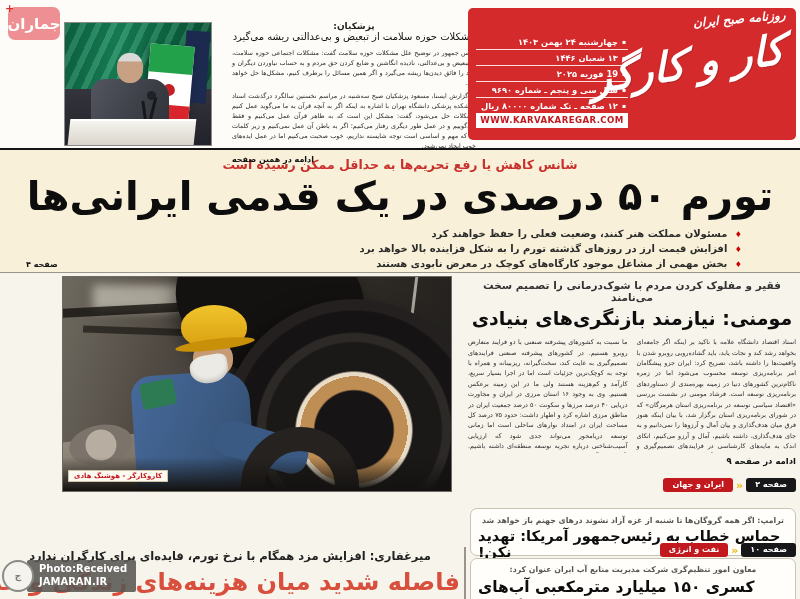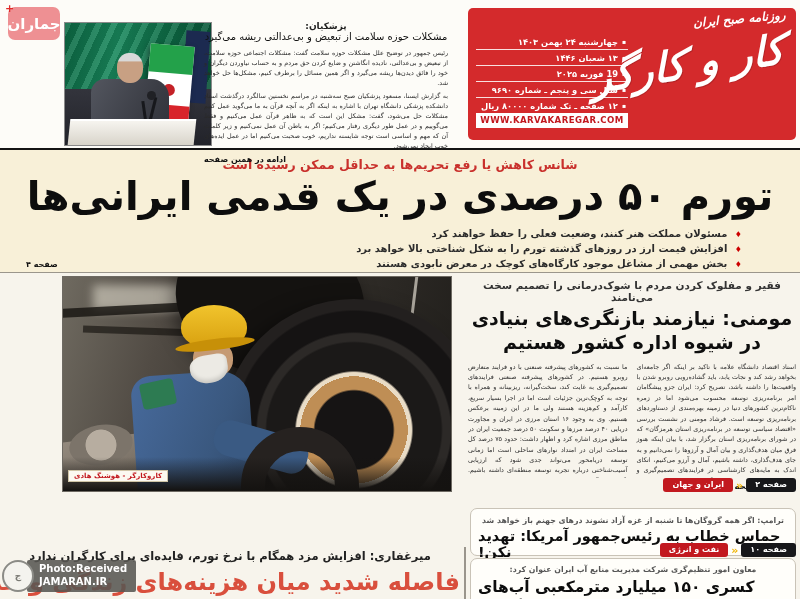--- a/index.html
+++ b/index.html
@@ -35,21 +35,21 @@
   .p-head{ position:absolute; left:52px; top:30px; width:26px; height:30px; border-radius:46%;
     background:linear-gradient(#d9d9d9 0 26%, #c8a083 30%);}
   .p-body{ position:absolute; left:26px; top:56px; width:78px; height:70px; border-radius:14px 18px 0 0;
     background:linear-gradient(120deg,#53565f,#3b3d45 60%,#2e3037);}
   .p-podium{ position:absolute; left:4px; bottom:0; width:126px; height:26px;
     background:linear-gradient(#f6f4ef,#d8d4ca); transform:skewX(-6deg); border-top:2px solid #fff;}
   .p-mic1{ position:absolute; left:86px; top:74px; width:3px; height:28px; background:#17181c; transform:rotate(14deg);}
   .p-mic2{ position:absolute; left:78px; top:78px; width:3px; height:24px; background:#17181c; transform:rotate(-8deg);}
   .p-michead{ position:absolute; left:82px; top:68px; width:9px; height:9px; border-radius:50%; background:#202125;}
   
-  .pez-article{ position:absolute; left:204px; top:21px; width:244px; height:127px; z-index:2;}
+  .pez-article{ position:absolute; left:232px; top:21px; width:244px; height:127px; z-index:2;}
   .pez-kicker{ text-align:center; font-size:9px; font-weight:bold; color:#222;}
   .pez-headline{ text-align:center; font-size:10px; font-weight:normal; color:#111; margin:0 0 4px; line-height:1.25;}
   .pez-body{ font-size:6.4px; line-height:1.58; text-align:justify; color:#2a2a2a;}
   .pez-body p{ margin-bottom:3px;}
   .pez-more{ font-size:8px; font-weight:bold; color:#111; text-align:left; margin-top:1px;}
   
   .masthead{
     position:absolute; left:468px; top:8px; width:328px; height:132px;
     background:#d42a2c; border-radius:5px; overflow:hidden; z-index:2;
   }
@@ -219,21 +219,21 @@
   <div class="lead-band">
     <div class="lead-kicker">شانس کاهش یا رفع تحریم‌ها به حداقل ممکن رسیده است</div>
     <div class="lead-headline">تورم ۵۰ درصدی در یک قدمی ایرانی‌ها</div>
     <div class="lead-bullets">
       <div class="b-line">
         <span class="dia">♦</span>
         <span>مسئولان مملکت هنر کنند، وضعیت فعلی را حفظ خواهند کرد</span>
       </div>
       <div class="b-line">
         <span class="dia">♦</span>
-        <span>افزایش قیمت ارز در روزهای گذشته تورم را به شکل شناختی بالا خواهد برد</span>
+        <span>افزایش قیمت ارز در روزهای گذشته تورم را به شکل فزاینده بالا خواهد برد</span>
       </div>
       <div class="b-line">
         <span class="dia">♦</span>
         <span>بخش مهمی از مشاغل موجود کارگاه‌های کوچک در معرض نابودی هستند</span>
       </div>
     </div>
     <div class="page-ref">صفحه ۴</div>
   </div>
 
   <div class="rule-mid"></div>
@@ -258,21 +258,20 @@
     <div class="f-helmet"></div>
     <div class="f-brim"></div>
     <div class="f-floor"></div>
     <div class="f-credit">کاروکارگر - هوشنگ هادی</div>
   </div>
 
   <div class="momeni">
     <div class="mo-kicker">فقیر و مفلوک کردن مردم با شوک‌درمانی را تصمیم سخت می‌نامند</div>
     <div class="mo-headline">
       <div>مومنی: نیازمند بازنگری‌های بنیادی</div>
-      <div>در شیوه اداره کشور هستیم</div>
     </div>
     <div class="mo-cols">
       <div class="mo-col">استاد اقتصاد دانشگاه علامه با تاکید بر اینکه اگر جامعه‌ای بخواهد رشد کند و نجات یابد، باید گشاده‌رویی روبرو شدن با واقعیت‌ها را داشته باشد، تصریح کرد: ایران جزو پیشگامان امر برنامه‌ریزی توسعه محسوب می‌شود اما در زمره ناکام‌ترین کشورهای دنیا در زمینه بهره‌مندی از دستاوردهای برنامه‌ریزی توسعه است. فرشاد مومنی در نشست بررسی «اقتصاد سیاسی توسعه در برنامه‌ریزی استان هرمزگان» که در شورای برنامه‌ریزی استان برگزار شد، با بیان اینکه هنوز فرق میان هدف‌گذاری و بیان آمال و آرزوها را نمی‌دانیم و به جای هدف‌گذاری، داشته باشیم، آمال و آرزو می‌کنیم، اتکای اندک به مایه‌های کارشناسی در فرایندهای تصمیم‌گیری و تخصیص منابع را از مسائل و گرفتاری‌هایی برشمرد که به دلیل مناسبات رانتی حاکم بر ایران ایجاد شده و گفت:</div>
       <div class="mo-col">ما نسبت به کشورهای پیشرفته صنعتی با دو فرایند متعارض روبرو هستیم. در کشورهای پیشرفته صنعتی فرایندهای تصمیم‌گیری به غایت کند، سخت‌گیرانه، ریزبینانه و همراه با توجه به کوچک‌ترین جزئیات است اما در اجرا بسیار سریع، کارآمد و کم‌هزینه هستند ولی ما در این زمینه برعکس هستیم. وی به وجود ۱۶ استان مرزی در ایران و مجاورت دریایی ۴۰ درصد مرزها و سکونت ۵۰ درصد جمعیت ایران در مناطق مرزی اشاره کرد و اظهار داشت: حدود ۷۵ درصد کل مساحت ایران در امتداد نوارهای ساحلی است اما زمانی توسعه دریامحور می‌تواند جدی شود که ارزیابی آسیب‌شناختی درباره تجربه توسعه منطقه‌ای داشته باشیم. اگر برای آسیب‌ها فکری نکرده باشیم، روشن است که شکست می‌خوریم و موج جدیدی از بدنام کردن ایده‌های خوب ایجاد می‌کند.</div>
     </div>
     <div class="mo-more">ادامه در صفحه ۹</div>
   </div>
 
   <div class="badge-row row1">
     <span class="pill red">ایران و جهان</span>

